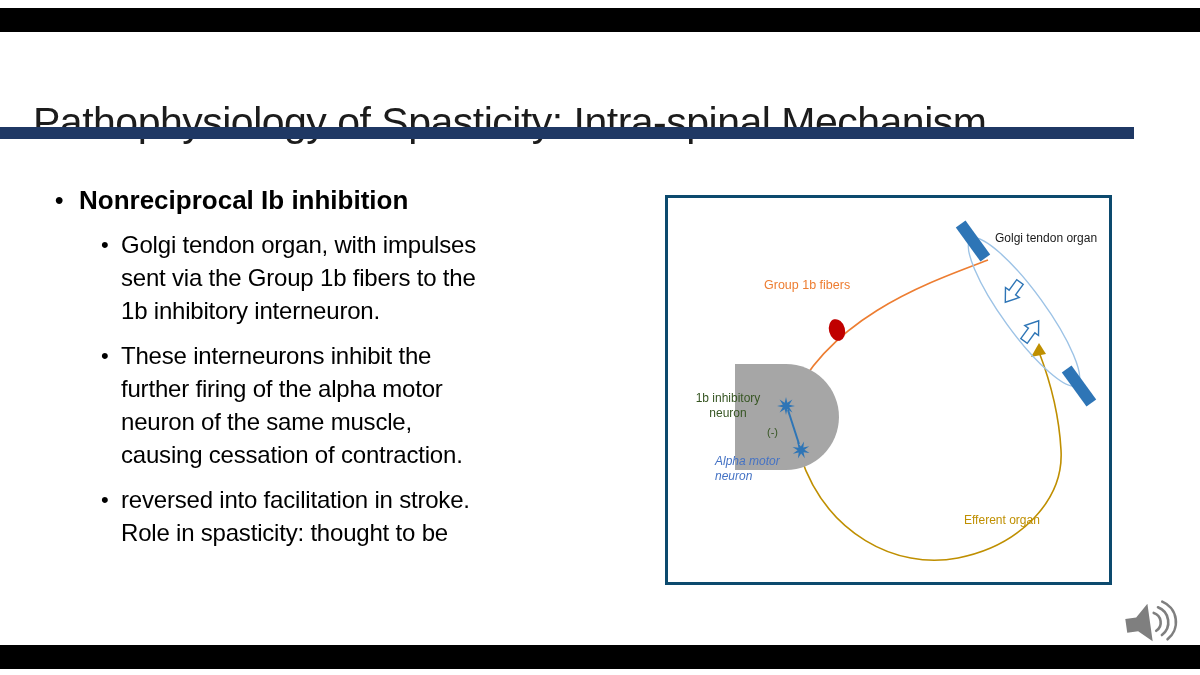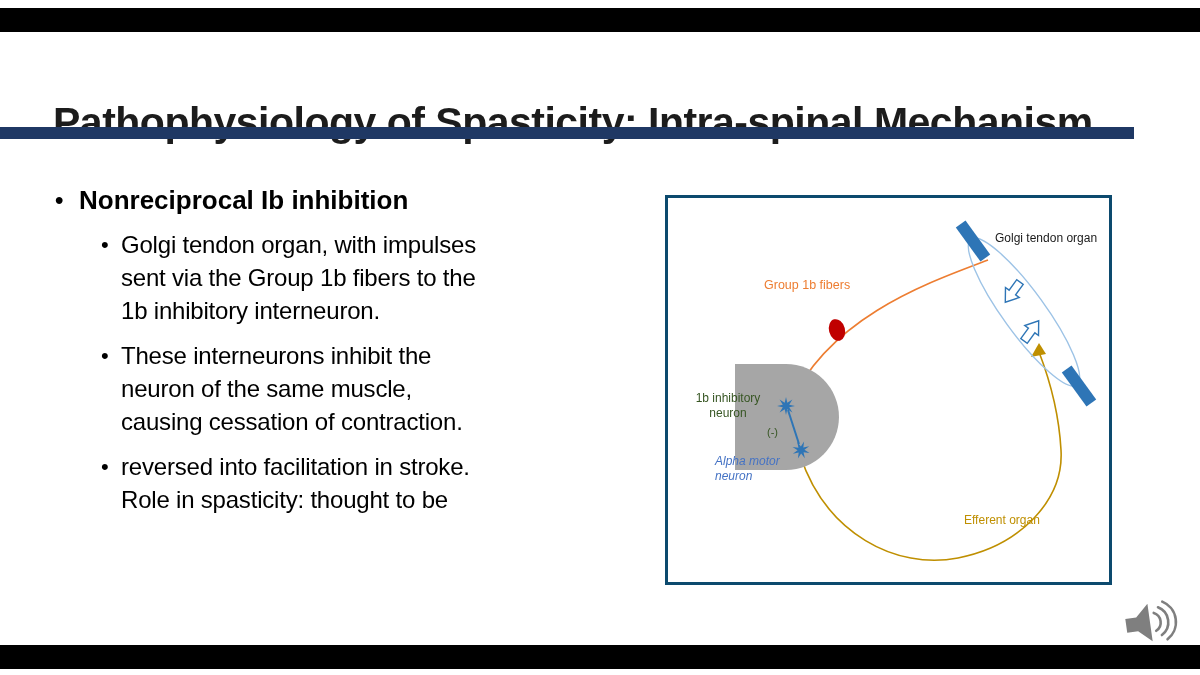--- a/index.html
+++ b/index.html
@@ -6,23 +6,22 @@
   body{
     width:1200px;height:675px;position:relative;overflow:hidden;
     background:#ffffff;font-family:"Liberation Sans", sans-serif;
   }
   .letterbox{position:absolute;left:0;width:1200px;}
   .letterbox.top{top:8px;height:24px;}
   .letterbox.bottom{top:645px;height:24px;}
 
   .title{
     position:absolute;left:33px;top:72px;
-    font-size:41px;font-weight:700;letter-spacing:-0.5px;
+    font-size:41px;font-weight:400;letter-spacing:-0.5px;
     white-space:nowrap;
-    margin-left:20px;
   }
   .accent-bar{position:absolute;left:0;top:127px;width:1134px;height:12px;}
 
   .bullets{position:absolute;left:55px;top:184px;width:540px;color:#000;}
   .bullet-heading{display:flex;align-items:flex-start;font-size:26px;font-weight:700;line-height:32px;margin-bottom:12px;}
   .bullet-heading .dot{width:24px;flex:none;font-size:24px;}
   .bullet-item{display:flex;align-items:flex-start;padding-left:46px;margin-bottom:12px;}
   .bullet-item .dot{width:20px;flex:none;font-size:22px;line-height:33px;}
   .bullet-item .txt{font-size:24px;line-height:33px;letter-spacing:-0.2px;}
 
@@ -62,20 +61,21 @@
       <div>Golgi tendon organ, with impulses</div>
       <div>sent via the Group 1b fibers to the</div>
       <div>1b inhibitory interneuron.</div>
     </div>
   </div>
 
   <div class="bullet-item">
     <span class="dot">•</span>
     <div class="txt">
       <div>These interneurons inhibit the</div>
+      <div>further firing of the alpha motor</div>
       <div>neuron of the same muscle,</div>
       <div>causing cessation of contraction.</div>
     </div>
   </div>
 
   <div class="bullet-item">
     <span class="dot">•</span>
     <div class="txt">
       <div>reversed into facilitation in stroke.</div>
       <div>Role in spasticity: thought to be</div>

